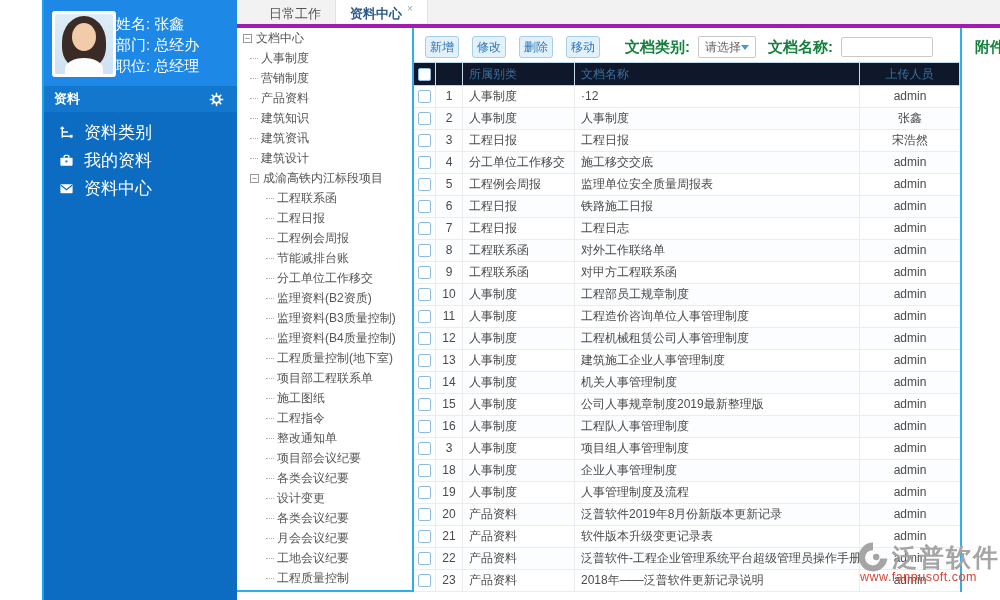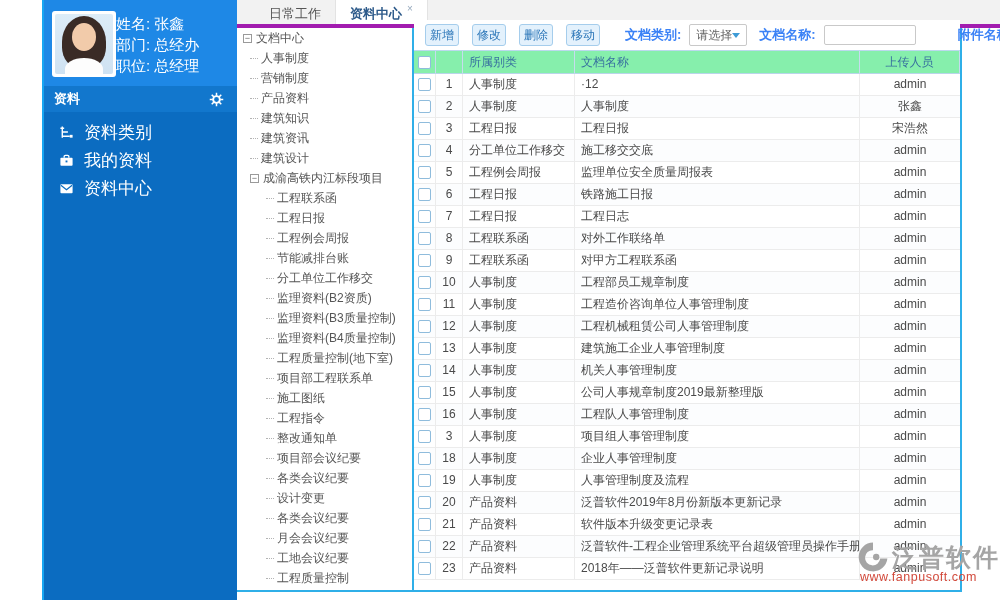--- a/index.html
+++ b/index.html
@@ -42,43 +42,43 @@
   .l2 li { padding-left:29px; }
   .dash { display:inline-block; width:8px; height:5px; border-bottom:1px dotted #b3b3b3; margin-right:3px; vertical-align:3px; }
   .proj .expander { margin-left:13px; }
 
   
   .vline-left  { position:absolute; left:412px; top:28px; width:2px; height:562px; background:#2fafe8; }
   .vline-right { position:absolute; left:960px; top:28px; width:2px; height:562px; background:#2fafe8; }
   .hline-bottom{ position:absolute; left:237px; top:590px; width:725px; height:2px; background:#2fafe8; }
 
   
-  .main { position:absolute; left:414px; top:20px; width:546px; height:562px; background:#fff; }
+  .main { position:absolute; left:414px; top:32px; width:546px; height:562px; background:#fff; }
   .toolbar { height:30px; display:flex; align-items:center; padding-left:11px; white-space:nowrap; position:relative; z-index:3; }
   .tb-btn { width:34px; height:22px; margin-right:13px; background:#e3f1fc; border:1px solid #a5cdec; border-radius:3px;
             color:#2b76b8; font-size:12px; cursor:pointer; font-family:inherit; }
-  .tb-label { font-size:13px; color:#3b82f6; font-weight:bold; margin-left:12px; }
+  .tb-label { font-size:15px; color:#15803d; font-weight:bold; margin-left:12px; }
   .tb-select { margin-left:8px; width:78px; height:22px; border:1px solid #c9c9c9; border-radius:2px; background:#fff;
                display:flex; align-items:center; justify-content:space-between; padding:0 6px; cursor:pointer; }
   .tb-select .sel-text { font-size:12px; color:#666; }
   .caret { width:0; height:0; border-left:4px solid transparent; border-right:4px solid transparent; border-top:5px solid #3e9bd6; }
   .tb-input { margin-left:8px; width:92px; height:20px; border:1px solid #c9c9c9; border-radius:2px; font-size:12px; padding:0 4px; }
   .attach-label { margin-left:42px; }
 
   
   .grid { border-top:1px solid #bcd9ee; }
   .trow { display:grid; grid-template-columns:22px 27px 112px 285px 1fr; height:22px; }
   .cell { border-right:1px solid #ececec; border-bottom:1px solid #ececec; line-height:21px; font-size:12px;
           color:#4a4a4a; overflow:hidden; white-space:nowrap; padding-left:6px; }
   .cell:last-child { border-right:none; }
   .c-check { display:flex; align-items:center; justify-content:center; padding-left:0; }
   .c-no { text-align:center; padding-left:0; }
   .c-up { text-align:center; padding-left:0; }
   .thead { height:23px; }
-  .thead .cell { background:#86efac; color:#38719f; border-right:1px solid #c6dcee; border-bottom:1px solid #b9d5ea; line-height:22px; }
+  .thead .cell { background:#0f172a; color:#38719f; border-right:1px solid #c6dcee; border-bottom:1px solid #b9d5ea; line-height:22px; }
   input[type="checkbox"] { appearance:none; -webkit-appearance:none; width:13px; height:13px; background:#fff;
                            border:1px solid #8fbcdc; border-radius:2px; cursor:pointer; margin:0; }
   .tbody .trow:nth-child(even) .cell { background:#fcfdfe; }
 
   
   .watermark { position:absolute; left:856px; top:541px; width:150px; z-index:9; pointer-events:none; }
   .wm-top { display:flex; align-items:center; }
   .wm-brand { font-size:25px; font-weight:bold; color:#a5a5a5; letter-spacing:2px; line-height:28px; }
   .wm-url { font-size:12.5px; color:#d2493b; margin-top:-3px; margin-left:4px; letter-spacing:0.5px; }
 </style>

